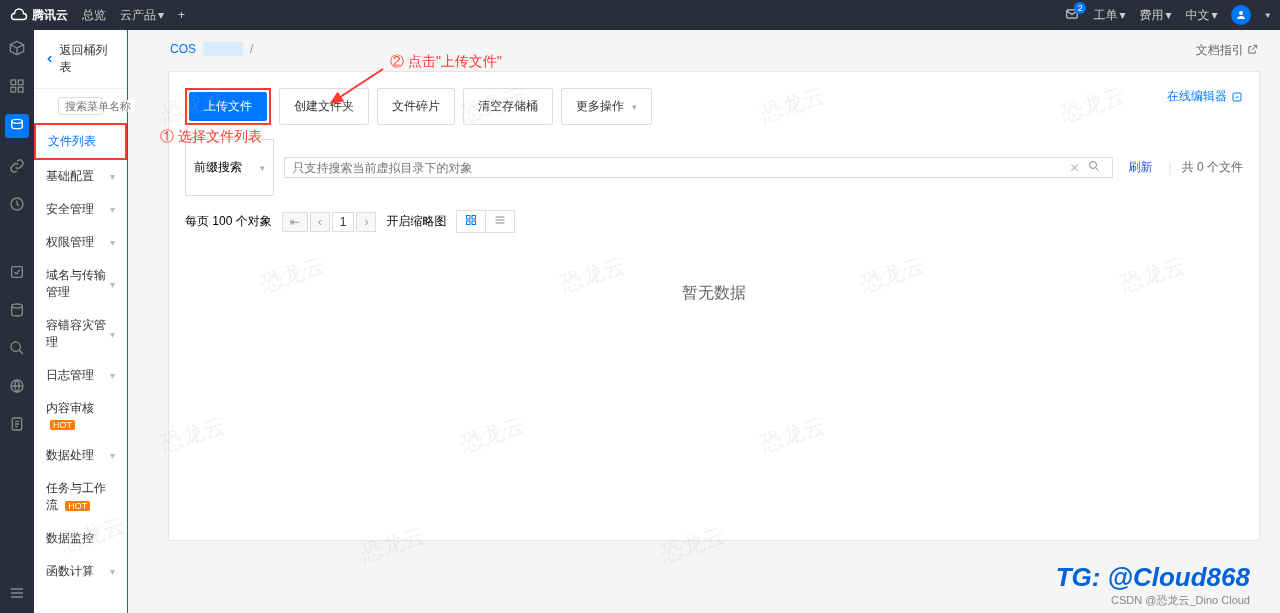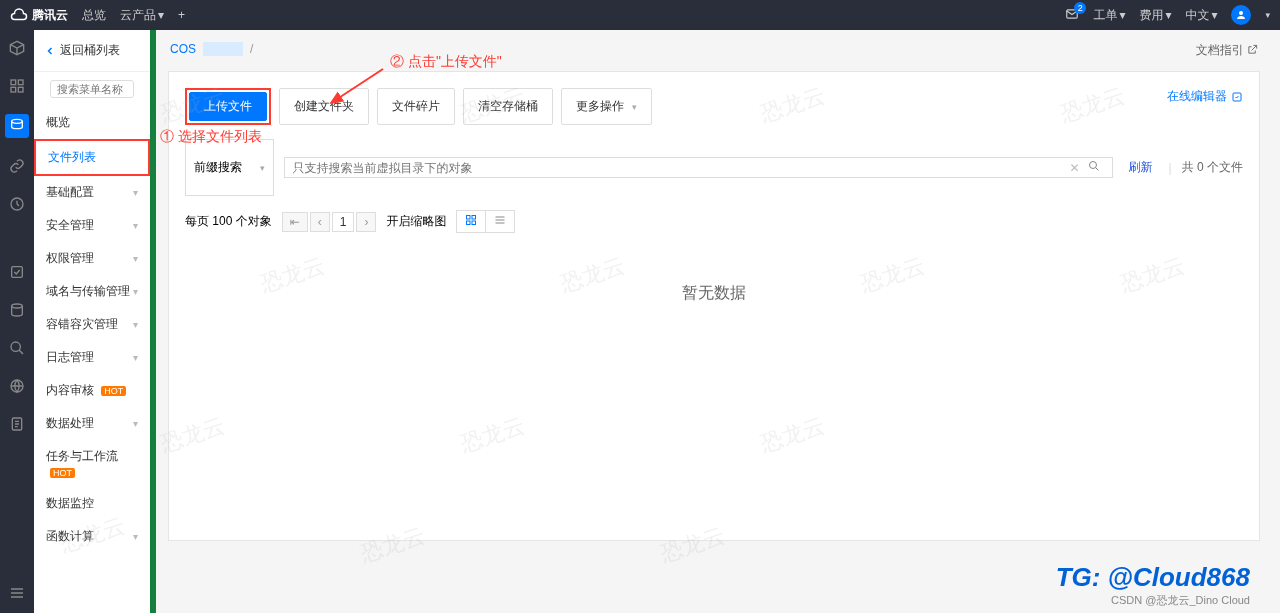--- a/index.html
+++ b/index.html
@@ -13,23 +13,23 @@
 .top-right { display: flex; align-items: center; gap: 14px; }
 .badge { position: relative; }
 .badge-num { position: absolute; top: -5px; right: -7px; background: #0077ff; color: #fff; border-radius: 50%; width: 12px; height: 12px; display: flex; align-items: center; justify-content: center; font-size: 9px; }
 .avatar { width: 20px; height: 20px; background: #0077ff; border-radius: 50%; display: flex; align-items: center; justify-content: center; }
 .avatar svg { width: 12px; height: 12px; }
 
 .icon-rail { position: absolute; left: 0; top: 30px; width: 34px; height: calc(100% - 30px); background: #2a2e3a; display: flex; flex-direction: column; align-items: center; padding-top: 8px; gap: 18px; }
 .rail-icon { width: 20px; height: 20px; display: flex; align-items: center; justify-content: center; cursor: pointer; }
 .rail-icon.active { background: #0077ff; border-radius: 3px; padding: 2px; width: 24px; height: 24px; }
 
-.sidebar { position: absolute; left: 34px; top: 30px; width: 122px; height: calc(100% - 30px); background: #fff; border-right: 6px solid #15803d; }
+.sidebar { position: absolute; left: 34px; top: 30px; width: 94px; height: calc(100% - 30px); background: #fff; border-right: 1px solid #15803d; }
 .sidebar-back { display: flex; align-items: center; gap: 4px; padding: 12px 10px; font-size: 12px; color: #333; cursor: pointer; border-bottom: 1px solid #eee; }
-.search-row { padding: 8px 16px; }
+.search-row { padding: 8px 24px; }
 .search-box { display: flex; align-items: center; border: 1px solid #ddd; border-radius: 3px; padding: 2px 6px; }
 .search-box input { border: none; outline: none; font-size: 11px; width: 70px; }
 .side-menu { list-style: none; font-size: 12px; color: #333; }
 .side-menu li { padding: 8px 12px; cursor: pointer; display: flex; align-items: center; justify-content: space-between; }
 .side-menu li.active { color: #0077ff; border: 2px solid #ff3a30; }
 .hot-tag { background: #ff7a00; color: #fff; font-size: 9px; padding: 0 3px; border-radius: 2px; margin-left: 4px; }
 .caret { color: #bbb; font-size: 10px; }
 
 .main { position: absolute; left: 148px; top: 30px; right: 0; bottom: 0; }
 .crumb-row { padding: 12px 22px; font-size: 12px; color: #999; display: flex; justify-content: space-between; }
@@ -189,23 +189,20 @@
   <div class="search-row">
     <div class="search-box">
       <input placeholder="搜索菜单名称" style="">
       <svg width="12" height="12" viewBox="0 0 24 24" fill="none" stroke="#aaa" stroke-width="2">
           <circle cx="10" cy="10" r="7"></circle>
           <path d="m21 21-6-6"></path>
         </svg>
     </div>
   </div>
   <ul class="side-menu" id="side-menu">
-      <li>
-        <span>概览</span>
-      </li>
       <li class="active">
         <span>文件列表</span>
       </li>
       <li>
         <span>基础配置</span>
         <span class="caret">▾</span>
       </li>
       <li>
         <span>安全管理</span>
         <span class="caret">▾</span>

